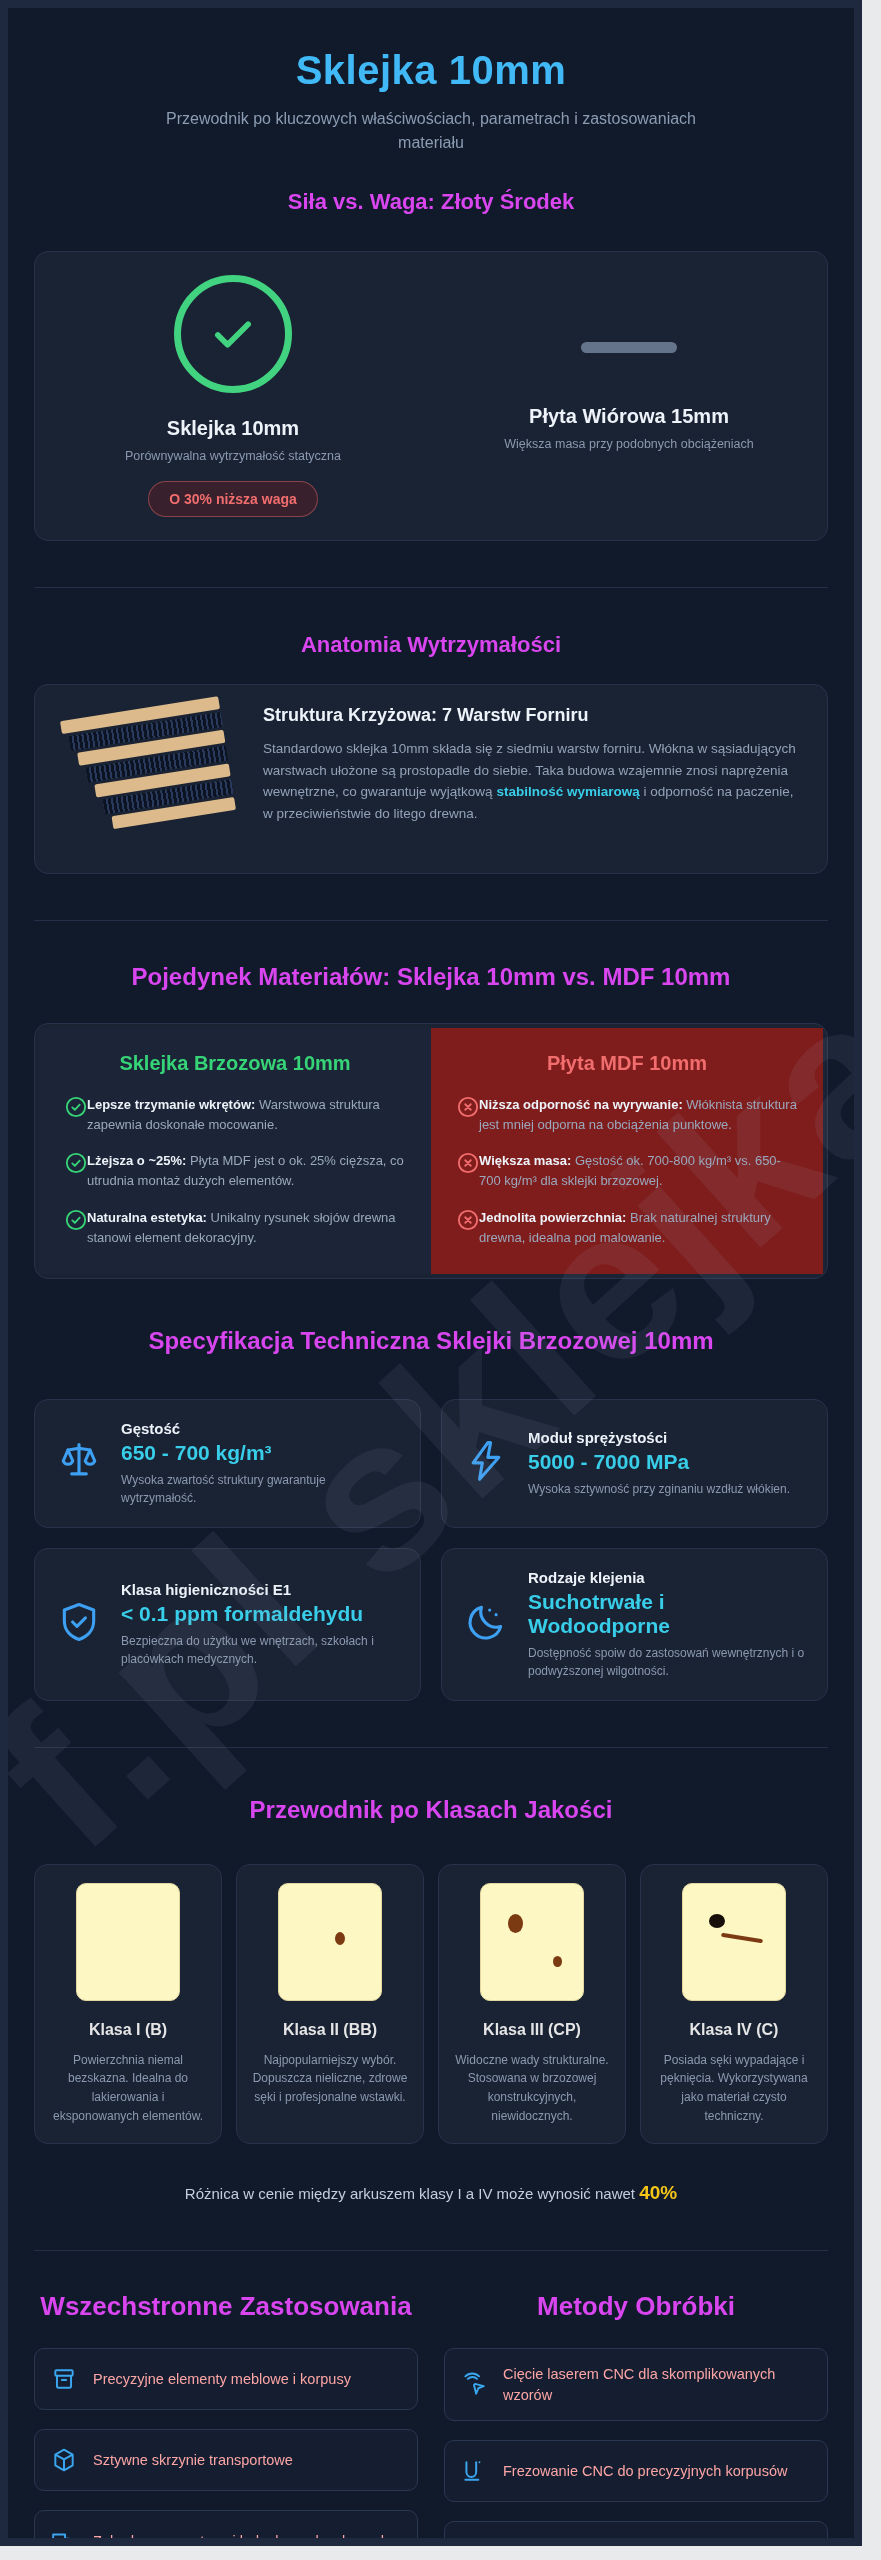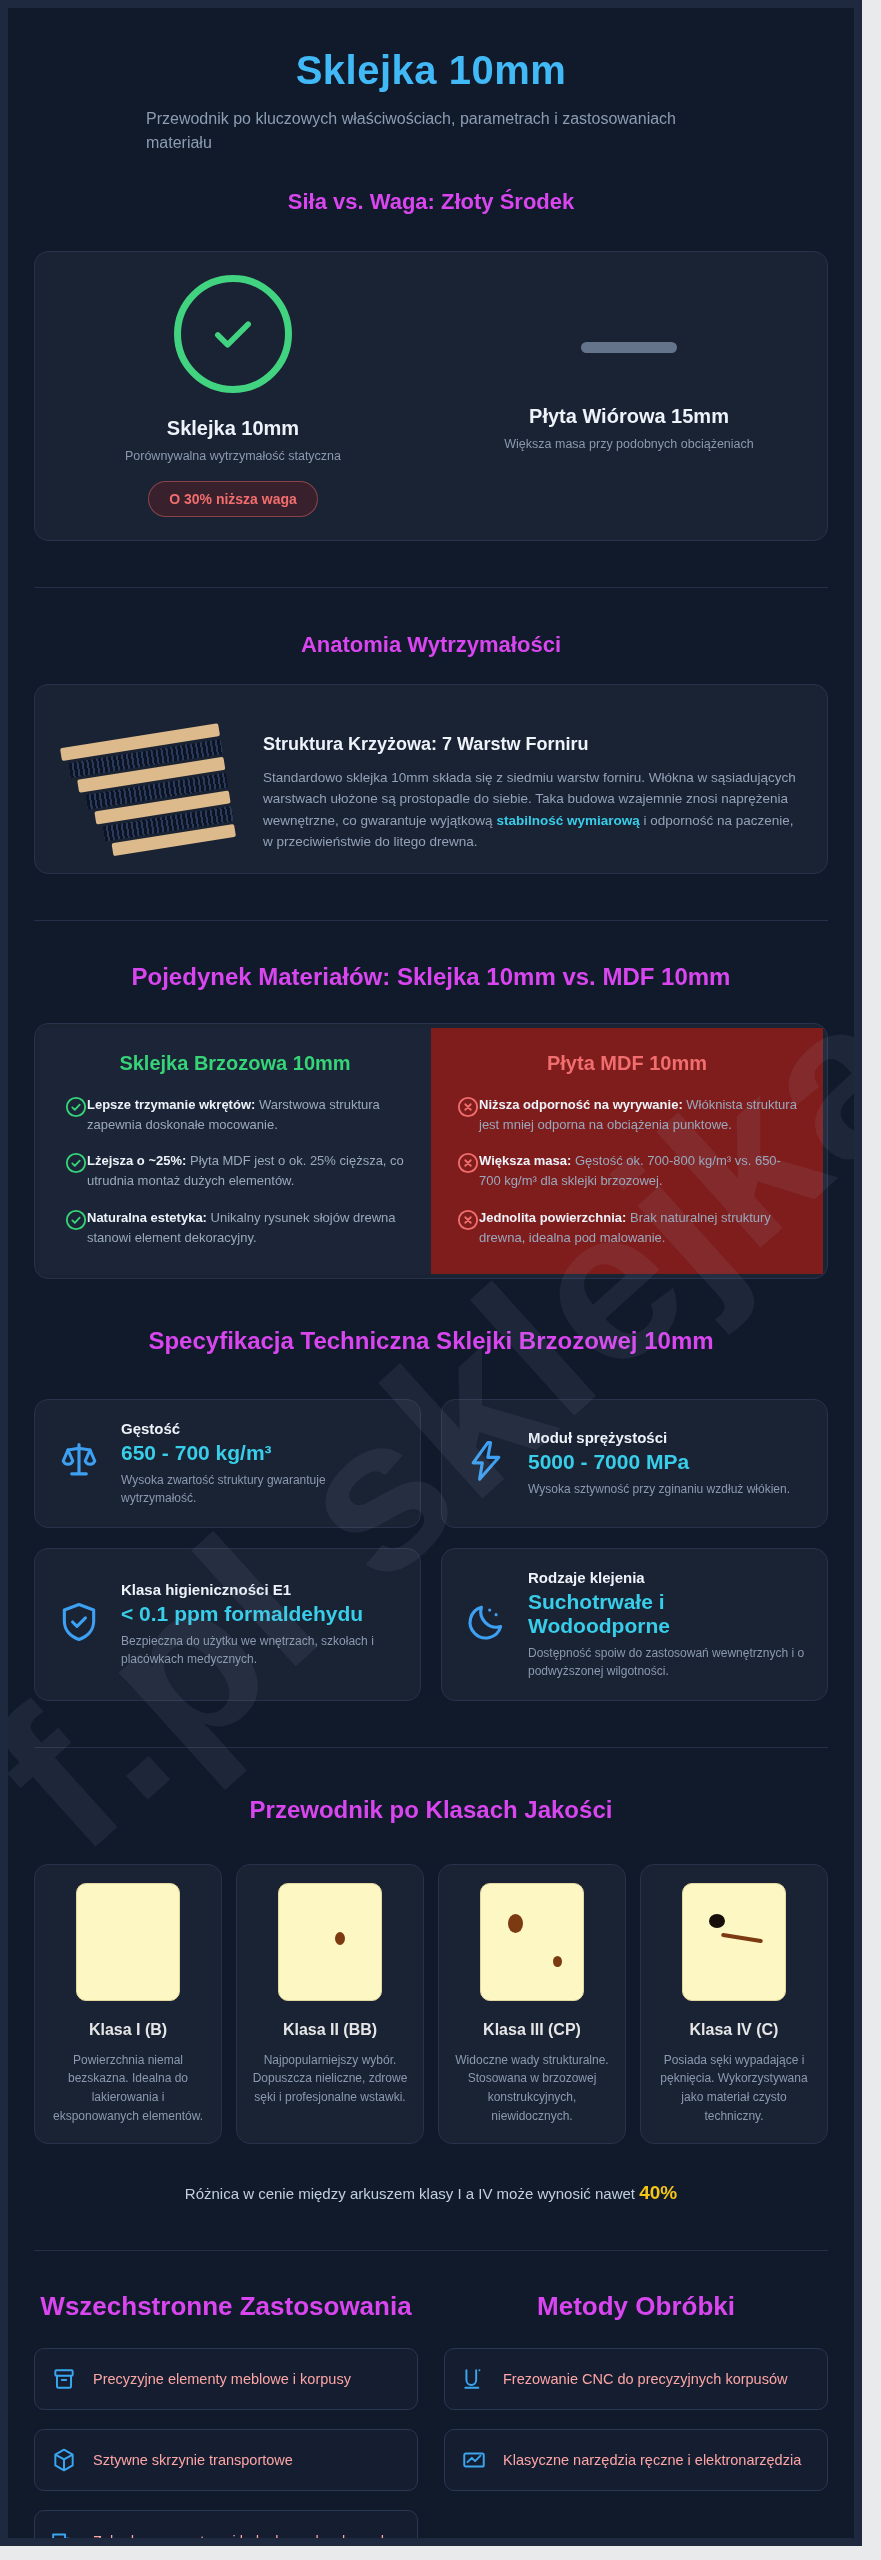--- a/index.html
+++ b/index.html
@@ -21,21 +21,21 @@
   .content{position:relative;padding:0 26px;z-index:2;}
   .watermark{
     position:absolute;left:-60px;top:1705px;width:2400px;
     transform:rotate(-42deg);transform-origin:0 0;
     font-size:215px;font-weight:bold;letter-spacing:4px;
     color:rgba(164,180,205,0.09);
     white-space:nowrap;z-index:6;pointer-events:none;
   }
   
   h1{margin:0;padding-top:40px;text-align:center;font-size:40px;color:#41b9f6;letter-spacing:.5px;}
-  .subtitle{margin:14px auto 0;max-width:570px;font-size:16px;line-height:1.5;color:#8c9cb3;}
+  .subtitle{margin:14px auto 0;max-width:570px;text-align:center;font-size:16px;line-height:1.5;color:#8c9cb3;}
   h2{margin:0;text-align:center;font-weight:bold;color:#d946ef;}
   .h2-sm{font-size:22px;margin-top:34px;}
   .h2-md{font-size:24px;}
   hr{border:0;border-top:1px solid #243048;margin:46px 0 0;}
   
   .card{
     background:#1a2334;border:1px solid #27334b;border-radius:14px;
     box-sizing:border-box;
   }
   
@@ -48,21 +48,21 @@
   .check-big svg{width:52px;height:52px;}
   .mat-name{margin:0;font-size:20px;font-weight:bold;color:#eef3fa;}
   .mat-desc{margin:9px 0 0;font-size:12.5px;color:#8b99b0;}
   .badge{
     display:inline-block;margin-top:18px;padding:9px 20px;border-radius:999px;
     background:rgba(127,29,29,0.30);border:1px solid rgba(242,109,109,0.45);
     color:#f26d6d;font-weight:bold;font-size:14px;text-align:center;
   }
   .weight-bar{width:96px;height:11px;border-radius:6px;background:#64748b;margin-bottom:52px;}
   
-  .anatomy-card{margin-top:26px;min-height:190px;display:flex;align-items:flex-end;gap:30px;padding:20px 28px;}
+  .anatomy-card{margin-top:26px;min-height:190px;display:flex;align-items:flex-start;gap:30px;padding:20px 28px;}
   .ply{flex:0 0 170px;display:flex;justify-content:center;}
   .ply-inner{transform:rotate(-9deg);width:160px;}
   .ply-light{height:13px;background:#dcba8b;border-radius:2px;}
   .ply-dark{height:15px;background:repeating-linear-gradient(90deg,#0c1424 0 3px,#2a3a5c 3px 5px);border-radius:1px;}
   .ply-inner > div{margin:3px 0;}
   .ply-inner > div:nth-child(2){margin-left:6px;}
   .ply-inner > div:nth-child(3){margin-left:12px;}
   .ply-inner > div:nth-child(4){margin-left:18px;}
   .ply-inner > div:nth-child(5){margin-left:24px;}
   .ply-inner > div:nth-child(6){margin-left:30px;}
@@ -351,20 +351,29 @@
           </div>
 
         </div>
       </div>
       <div>
         <h2>Metody Obróbki</h2>
         <div class="list">
           <div class="list-item">
             <span class="li-icon">
               <svg viewBox="0 0 24 24" fill="none" stroke="currentColor" stroke-width="1.8" stroke-linecap="round" stroke-linejoin="round">
+                  <path d="M12 12l2 8 2-5 5-2-8-2z"></path>
+                  <path d="M6.3 6.3a6 6 0 0 1 8.5 0M4 4a9 9 0 0 1 12.7 0"></path>
+                </svg>
+            </span>
+            <p>Cięcie laserem CNC dla skomplikowanych wzorów</p>
+          </div>
+          <div class="list-item">
+            <span class="li-icon">
+              <svg viewBox="0 0 24 24" fill="none" stroke="currentColor" stroke-width="1.8" stroke-linecap="round" stroke-linejoin="round">
                   <path d="M5 4v9a4.5 4.5 0 0 0 9 0V4"></path>
                   <path d="M4 20h12"></path>
                   <path d="M17 4h.01"></path>
                 </svg>
             </span>
             <p>Frezowanie CNC do precyzyjnych korpusów</p>
           </div>
           <div class="list-item">
             <span class="li-icon">
               <svg viewBox="0 0 24 24" fill="none" stroke="currentColor" stroke-width="1.8" stroke-linecap="round" stroke-linejoin="round">

